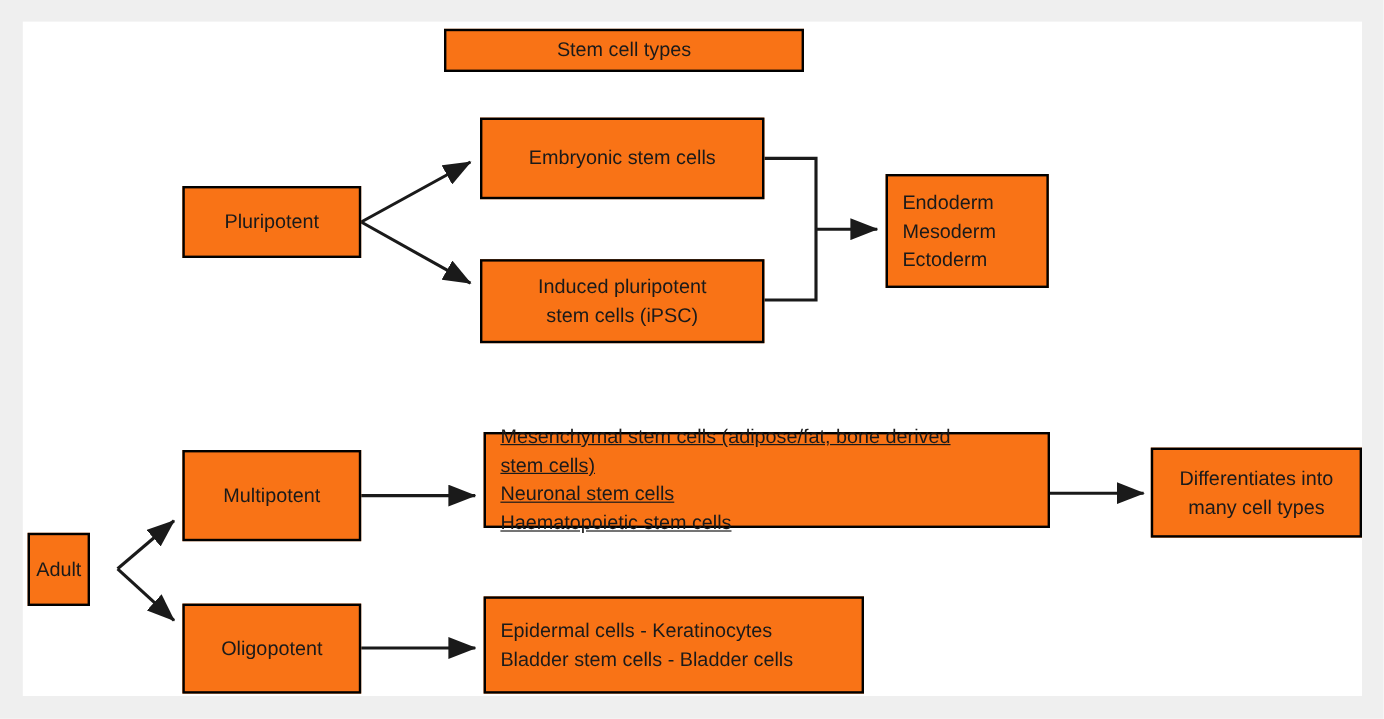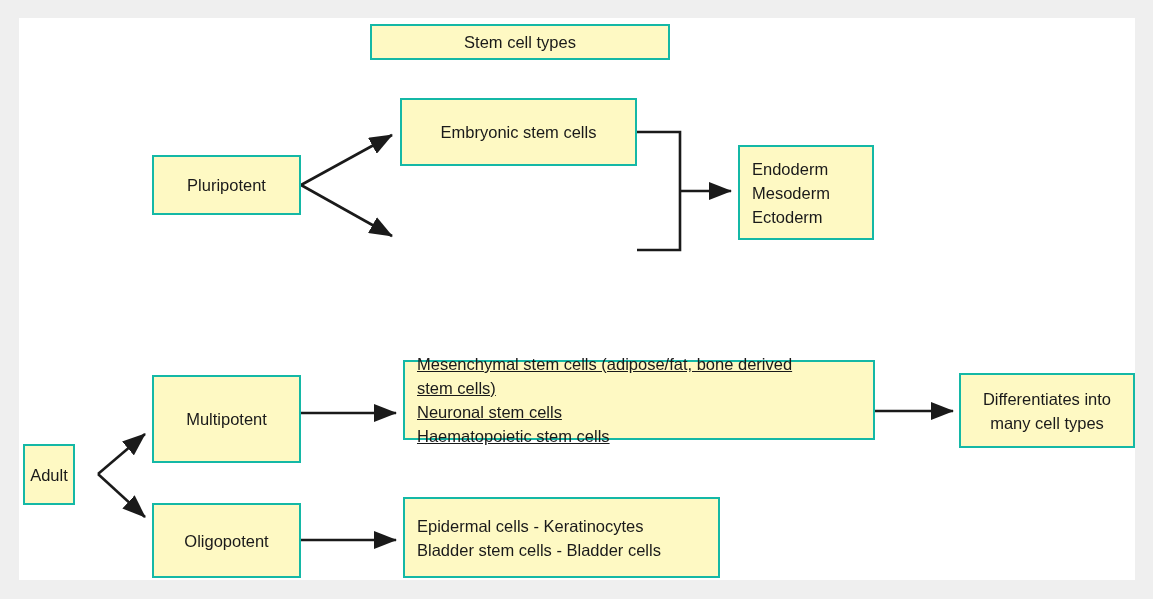--- a/index.html
+++ b/index.html
@@ -24,22 +24,22 @@
   #diagram {
     position: absolute;
     left: 0;
     top: 0;
     width: 1153px;
     height: 599px;
   }
   .node {
     position: absolute;
     box-sizing: border-box;
-    border: 2px solid #14b8a6;
-    background: #fef9c3;
+    border: 2px solid #000000;
+    background: #f97316;
     color: #1a1a1a;
     font-size: 16.5px;
     line-height: 24px;
     display: flex;
     flex-direction: column;
     justify-content: center;
   }
   .node.center {
     align-items: center;
     text-align: center;
@@ -115,32 +115,36 @@
   </div>
 
   <div class="node center" style="left:152px; top:155px; width:149px; height:60px;justify-content:center;">
     <span class="line">Pluripotent</span>
   </div>
 
   <div class="node center" style="left:400px; top:98px; width:237px; height:68px;">
     <span class="line">Embryonic stem cells</span>
   </div>
 
+  <div class="node center" style="left:400px; top:216px; width:237px; height:70px;">
+    <span class="line">Induced pluripotent</span>
+    <span class="line">stem cells (iPSC)</span>
+  </div>
 
   <div class="node left" style="left:738px; top:145px; width:136px; height:95px;">
     <span class="line">Endoderm</span>
     <span class="line">Mesoderm</span>
     <span class="line">Ectoderm</span>
   </div>
 
   <div class="node center" style="left:23px; top:444px; width:52px; height:61px;text-align:center;">
     <span class="line">Adult</span>
   </div>
 
-  <div class="node center" style="left:152px; top:375px; width:149px; height:88px;">
+  <div class="node center" style="left:152px; top:375px; width:149px; height:76px;">
     <span class="line">Multipotent</span>
   </div>
 
   <div class="node center" style="left:152px; top:503px; width:149px; height:75px;">
     <span class="line">Oligopotent</span>
   </div>
 
   <div class="node left" style="left:403px; top:360px; width:472px; height:80px;text-decoration:underline;">
     <span class="line">Mesenchymal stem cells (adipose/fat, bone derived</span>
     <span class="line">stem cells)</span>

